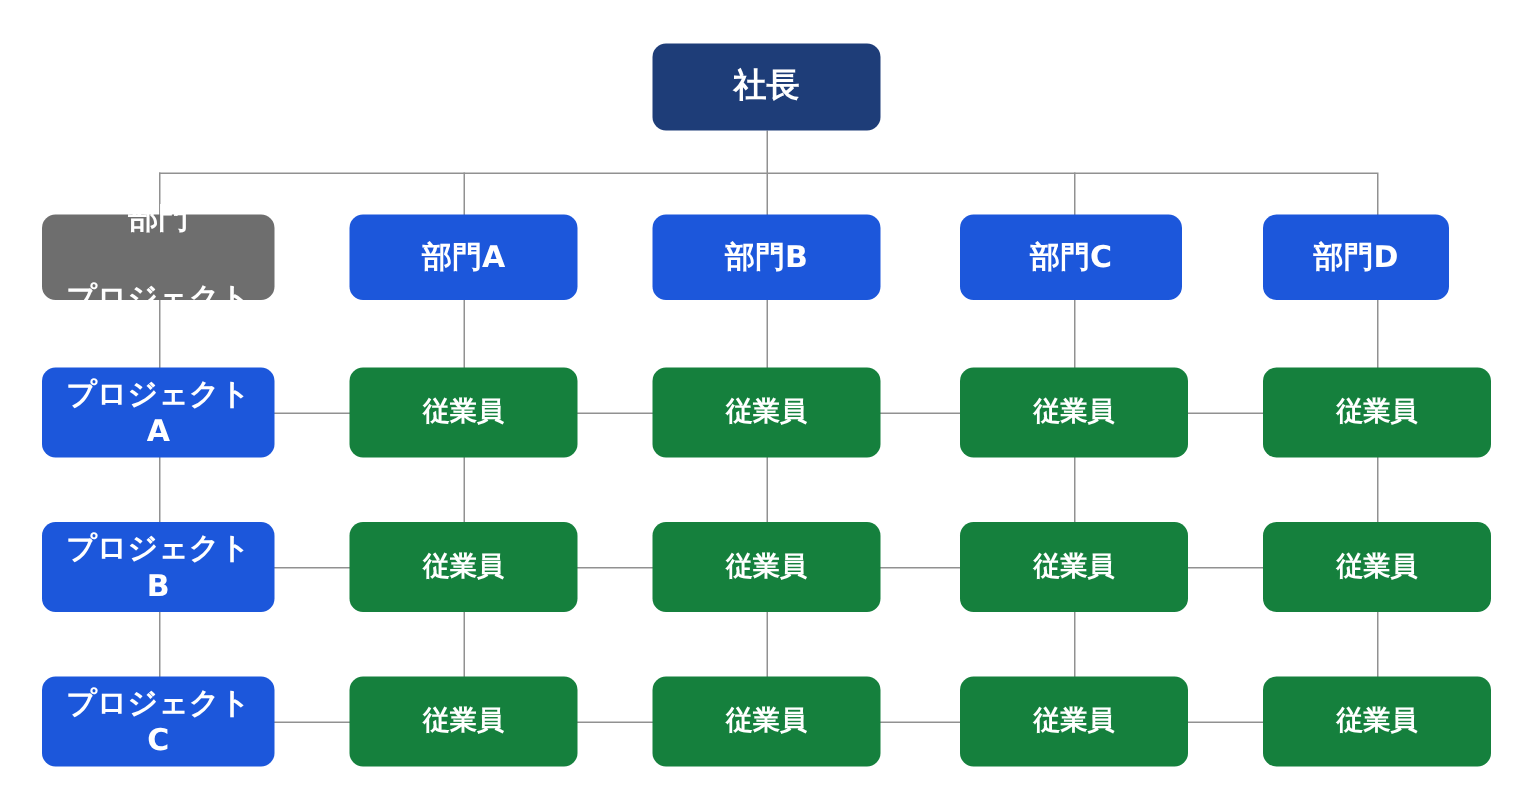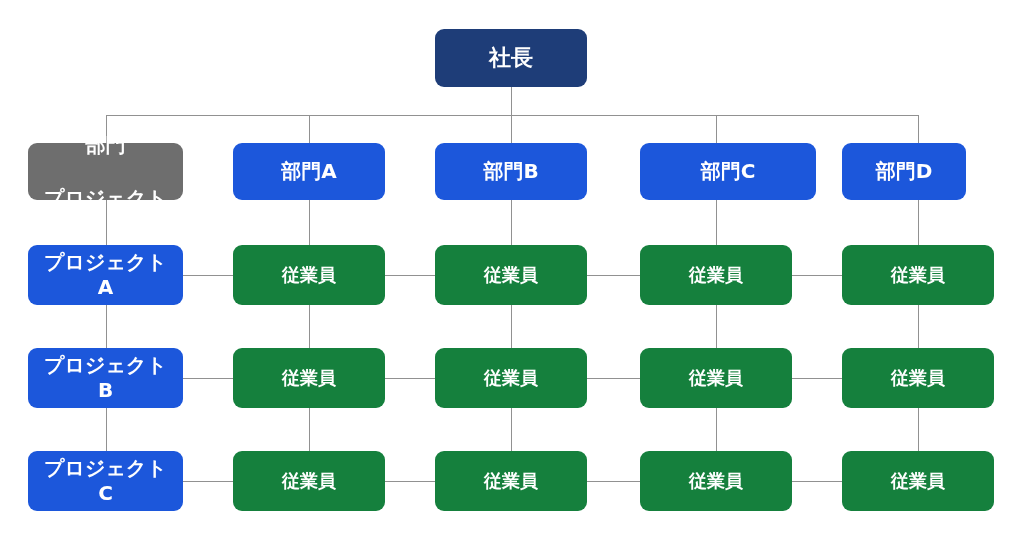--- a/index.html
+++ b/index.html
@@ -59,21 +59,21 @@
   <div class="box matrix" style="left:28px; top:143px; width:155px; height:57px;">
     <span>部門</span>
     <span>プロジェクト</span>
   </div>
   <div class="box dept" style="left:233px; top:143px; width:152px; height:57px;">
     <span>部門A</span>
   </div>
   <div class="box dept" style="left:435px; top:143px; width:152px; height:57px;">
     <span>部門B</span>
   </div>
-  <div class="box dept" style="left:640px; top:143px; width:176px; height:57px;">
+  <div class="box dept" style="left:640px; top:143px; width:148px; height:57px;">
     <span>部門C</span>
   </div>
   <div class="box dept" style="left:842px; top:143px; width:124px; height:57px;">
     <span>部門D</span>
   </div>
 
   <div class="box project" style="left:28px; top:245px; width:155px; height:60px;">
     <span>プロジェクト</span>
     <span>A</span>
   </div>

